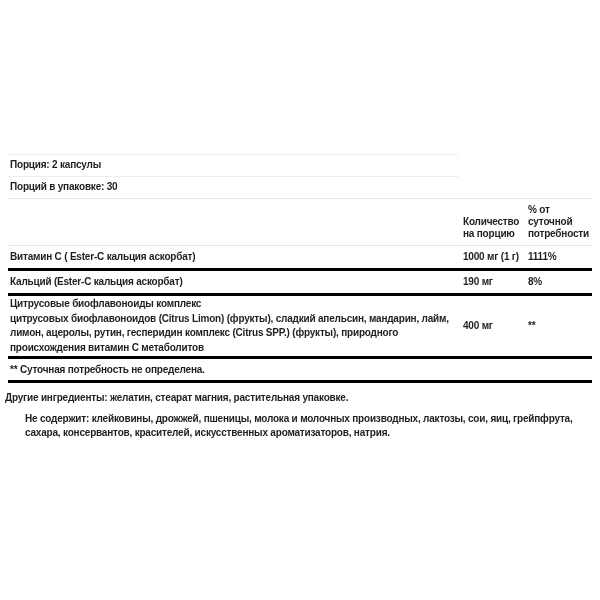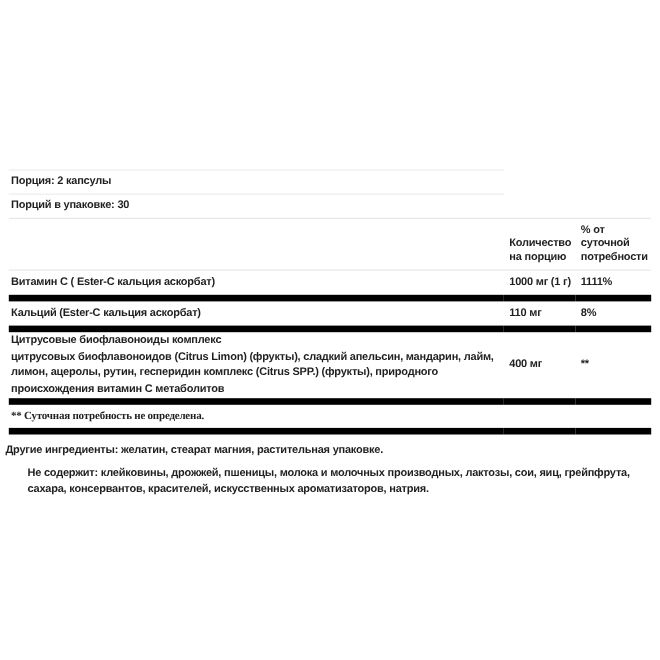--- a/index.html
+++ b/index.html
@@ -37,38 +37,37 @@
     padding: 0; margin: 0;
   }
   thead th {
     vertical-align: bottom;
     line-height: 12px;
     padding: 5px 0 5px 5px;
     border-bottom: 1px solid #e5e5e5;
   }
   thead th.name { padding-left: 2px; }
   tbody td {
-    border-bottom: 6px solid #000000;
+    border-bottom: 3px solid #000000;
     vertical-align: middle;
     line-height: 14px;
     padding: 4px 0 4px 5px;
     white-space: nowrap;
   }
   tbody td.name {
     padding-left: 2px; padding-right: 8px;
     white-space: normal;
   }
   tr.complex td { padding-top: 0; padding-bottom: 0; }
   tr.complex td.name { line-height: 14.5px; padding-top: 1px; padding-bottom: 1px; }
   .row-name { display: block; }
   .row-detail { display: inline; }
   tr.footnote-row td {
     white-space: normal; line-height: 13px;
     padding: 4px 0 4px 2px;
-    font-family: Liberation Serif, serif;
   }
 
   
   .notes { margin: 8px 4px 0 5px; }
   .notes p { margin: 0; line-height: 14px; }
   p.note-free-of { margin-top: 7px; margin-left: 20px; }
   p.note-warnings { margin-top: 8px; margin-left: 3px; }
 </style>
 </head>
 <body>
@@ -98,21 +97,21 @@
         <td class="name">
           <span class="row-name">Витамин C ( Ester-C кальция аскорбат)</span>
         </td>
         <td>1000 мг (1 г)</td>
         <td>1111%</td>
       </tr>
       <tr>
         <td class="name">
           <span class="row-name">Кальций (Ester-C кальция аскорбат)</span>
         </td>
-        <td>110 мг</td>
+        <td>190 мг</td>
         <td>8%</td>
       </tr>
       <tr class="complex">
         <td class="name">
           <span class="row-name">Цитрусовые биофлавоноиды комплекс</span>
           <span class="row-detail">цитрусовых биофлавоноидов (Citrus Limon) (фрукты), сладкий апельсин, мандарин, лайм, лимон, ацеролы, рутин, гесперидин комплекс (Citrus SPP.) (фрукты), природного происхождения витамин C метаболитов</span>
         </td>
         <td>400 мг</td>
         <td>**</td>
       </tr>

